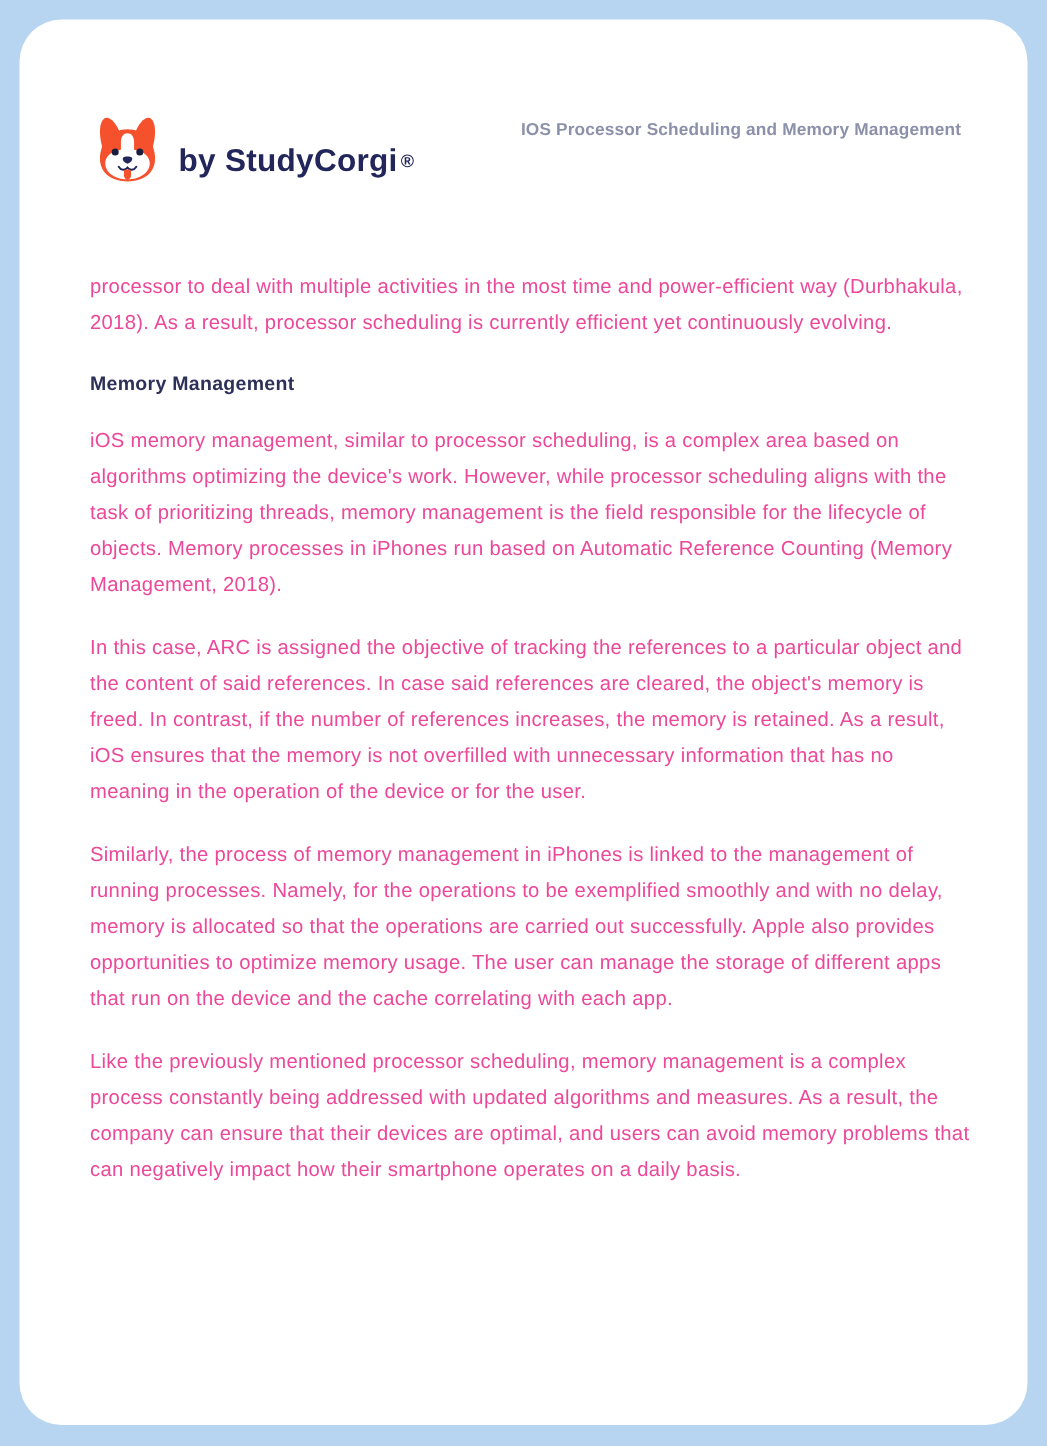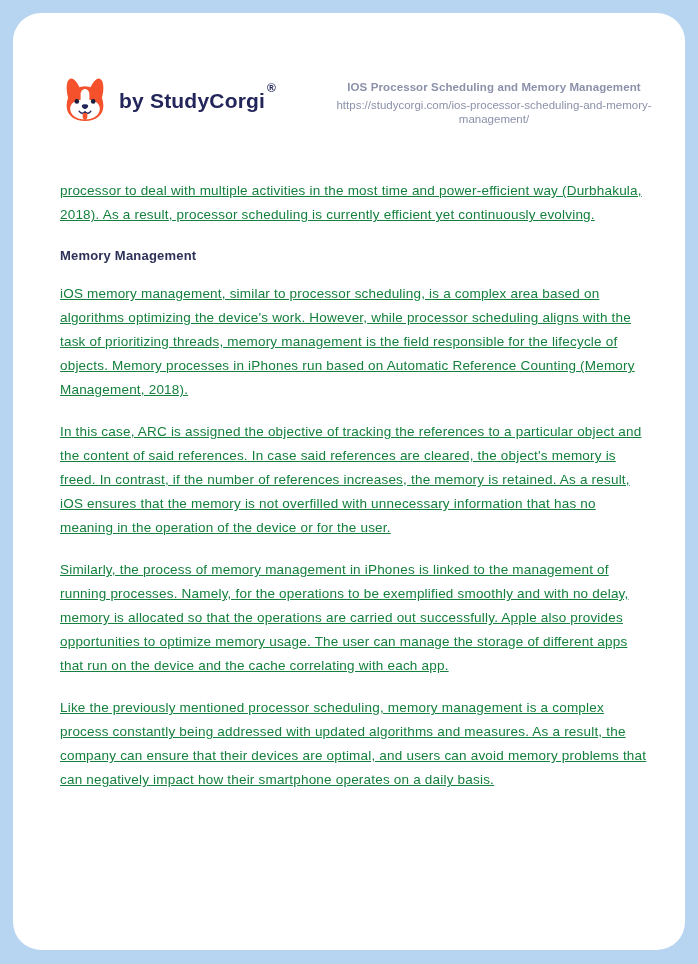--- a/index.html
+++ b/index.html
@@ -21,21 +21,21 @@
     padding: 62px 30px 0 47px;
     overflow: hidden;
   }
   .card-header {
     display: flex;
     justify-content: space-between;
     align-items: flex-start;
   }
   .brand {
     display: flex;
-    align-items: flex-start;
+    align-items: center;
   }
   .logo { width: 50px; height: 52px; display: block; }
   .logo svg { width: 50px; height: 52px; display: block; }
   .brand-name {
     margin-left: 9px;
     margin-top: 14px;
     font-size: 21px;
     font-weight: bold;
     letter-spacing: 0.2px;
     color: #23265a;
@@ -70,23 +70,22 @@
     overflow-wrap: break-word;
   }
   .article {
     margin-top: 52px;
     width: 588px;
   }
   .article p {
     font-size: 13.5px;
     line-height: 24px;
     letter-spacing: 0.2px;
-    color: #15803d;
+    color: #ec4899;
     margin-bottom: 18px;
-    text-decoration: underline;
   }
   .article h2 {
     font-size: 13px;
     font-weight: bold;
     letter-spacing: 0.2px;
     color: #2d3158;
     margin: 21px 0 19px 0;
   }
 </style>
 </head>
@@ -117,21 +116,20 @@
 
             <path d="M29 48.5 C29 47 35 47 35 48.5 L35 52.5 C35 55 32.3 56.6 32 56.6 C31.7 56.6 29 55 29 52.5 Z" fill="#f4512c"></path>
           </svg>
         </span>
         <span class="brand-name">by StudyCorgi</span>
         <span class="reg">®</span>
       </div>
 
       <div class="doc-meta">
         <div class="doc-title">IOS Processor Scheduling and Memory Management</div>
-        <a class="doc-url" href="#">https://studycorgi.com/ios-processor-scheduling-and-memory-management/</a>
       </div>
     </header>
 
     <main class="article">
       <p>processor to deal with multiple activities in the most time and power-efficient way (Durbhakula, 2018). As a result, processor scheduling is currently efficient yet continuously evolving.</p>
       <h2>Memory Management</h2>
       <p>iOS memory management, similar to processor scheduling, is a complex area based on algorithms optimizing the device's work. However, while processor scheduling aligns with the task of prioritizing threads, memory management is the field responsible for the lifecycle of objects. Memory processes in iPhones run based on Automatic Reference Counting (Memory Management, 2018).</p>
       <p>In this case, ARC is assigned the objective of tracking the references to a particular object and the content of said references. In case said references are cleared, the object's memory is freed. In contrast, if the number of references increases, the memory is retained. As a result, iOS ensures that the memory is not overfilled with unnecessary information that has no meaning in the operation of the device or for the user.</p>
       <p>Similarly, the process of memory management in iPhones is linked to the management of running processes. Namely, for the operations to be exemplified smoothly and with no delay, memory is allocated so that the operations are carried out successfully. Apple also provides opportunities to optimize memory usage. The user can manage the storage of different apps that run on the device and the cache correlating with each app.</p>
       <p>Like the previously mentioned processor scheduling, memory management is a complex process constantly being addressed with updated algorithms and measures. As a result, the company can ensure that their devices are optimal, and users can avoid memory problems that can negatively impact how their smartphone operates on a daily basis.</p>

